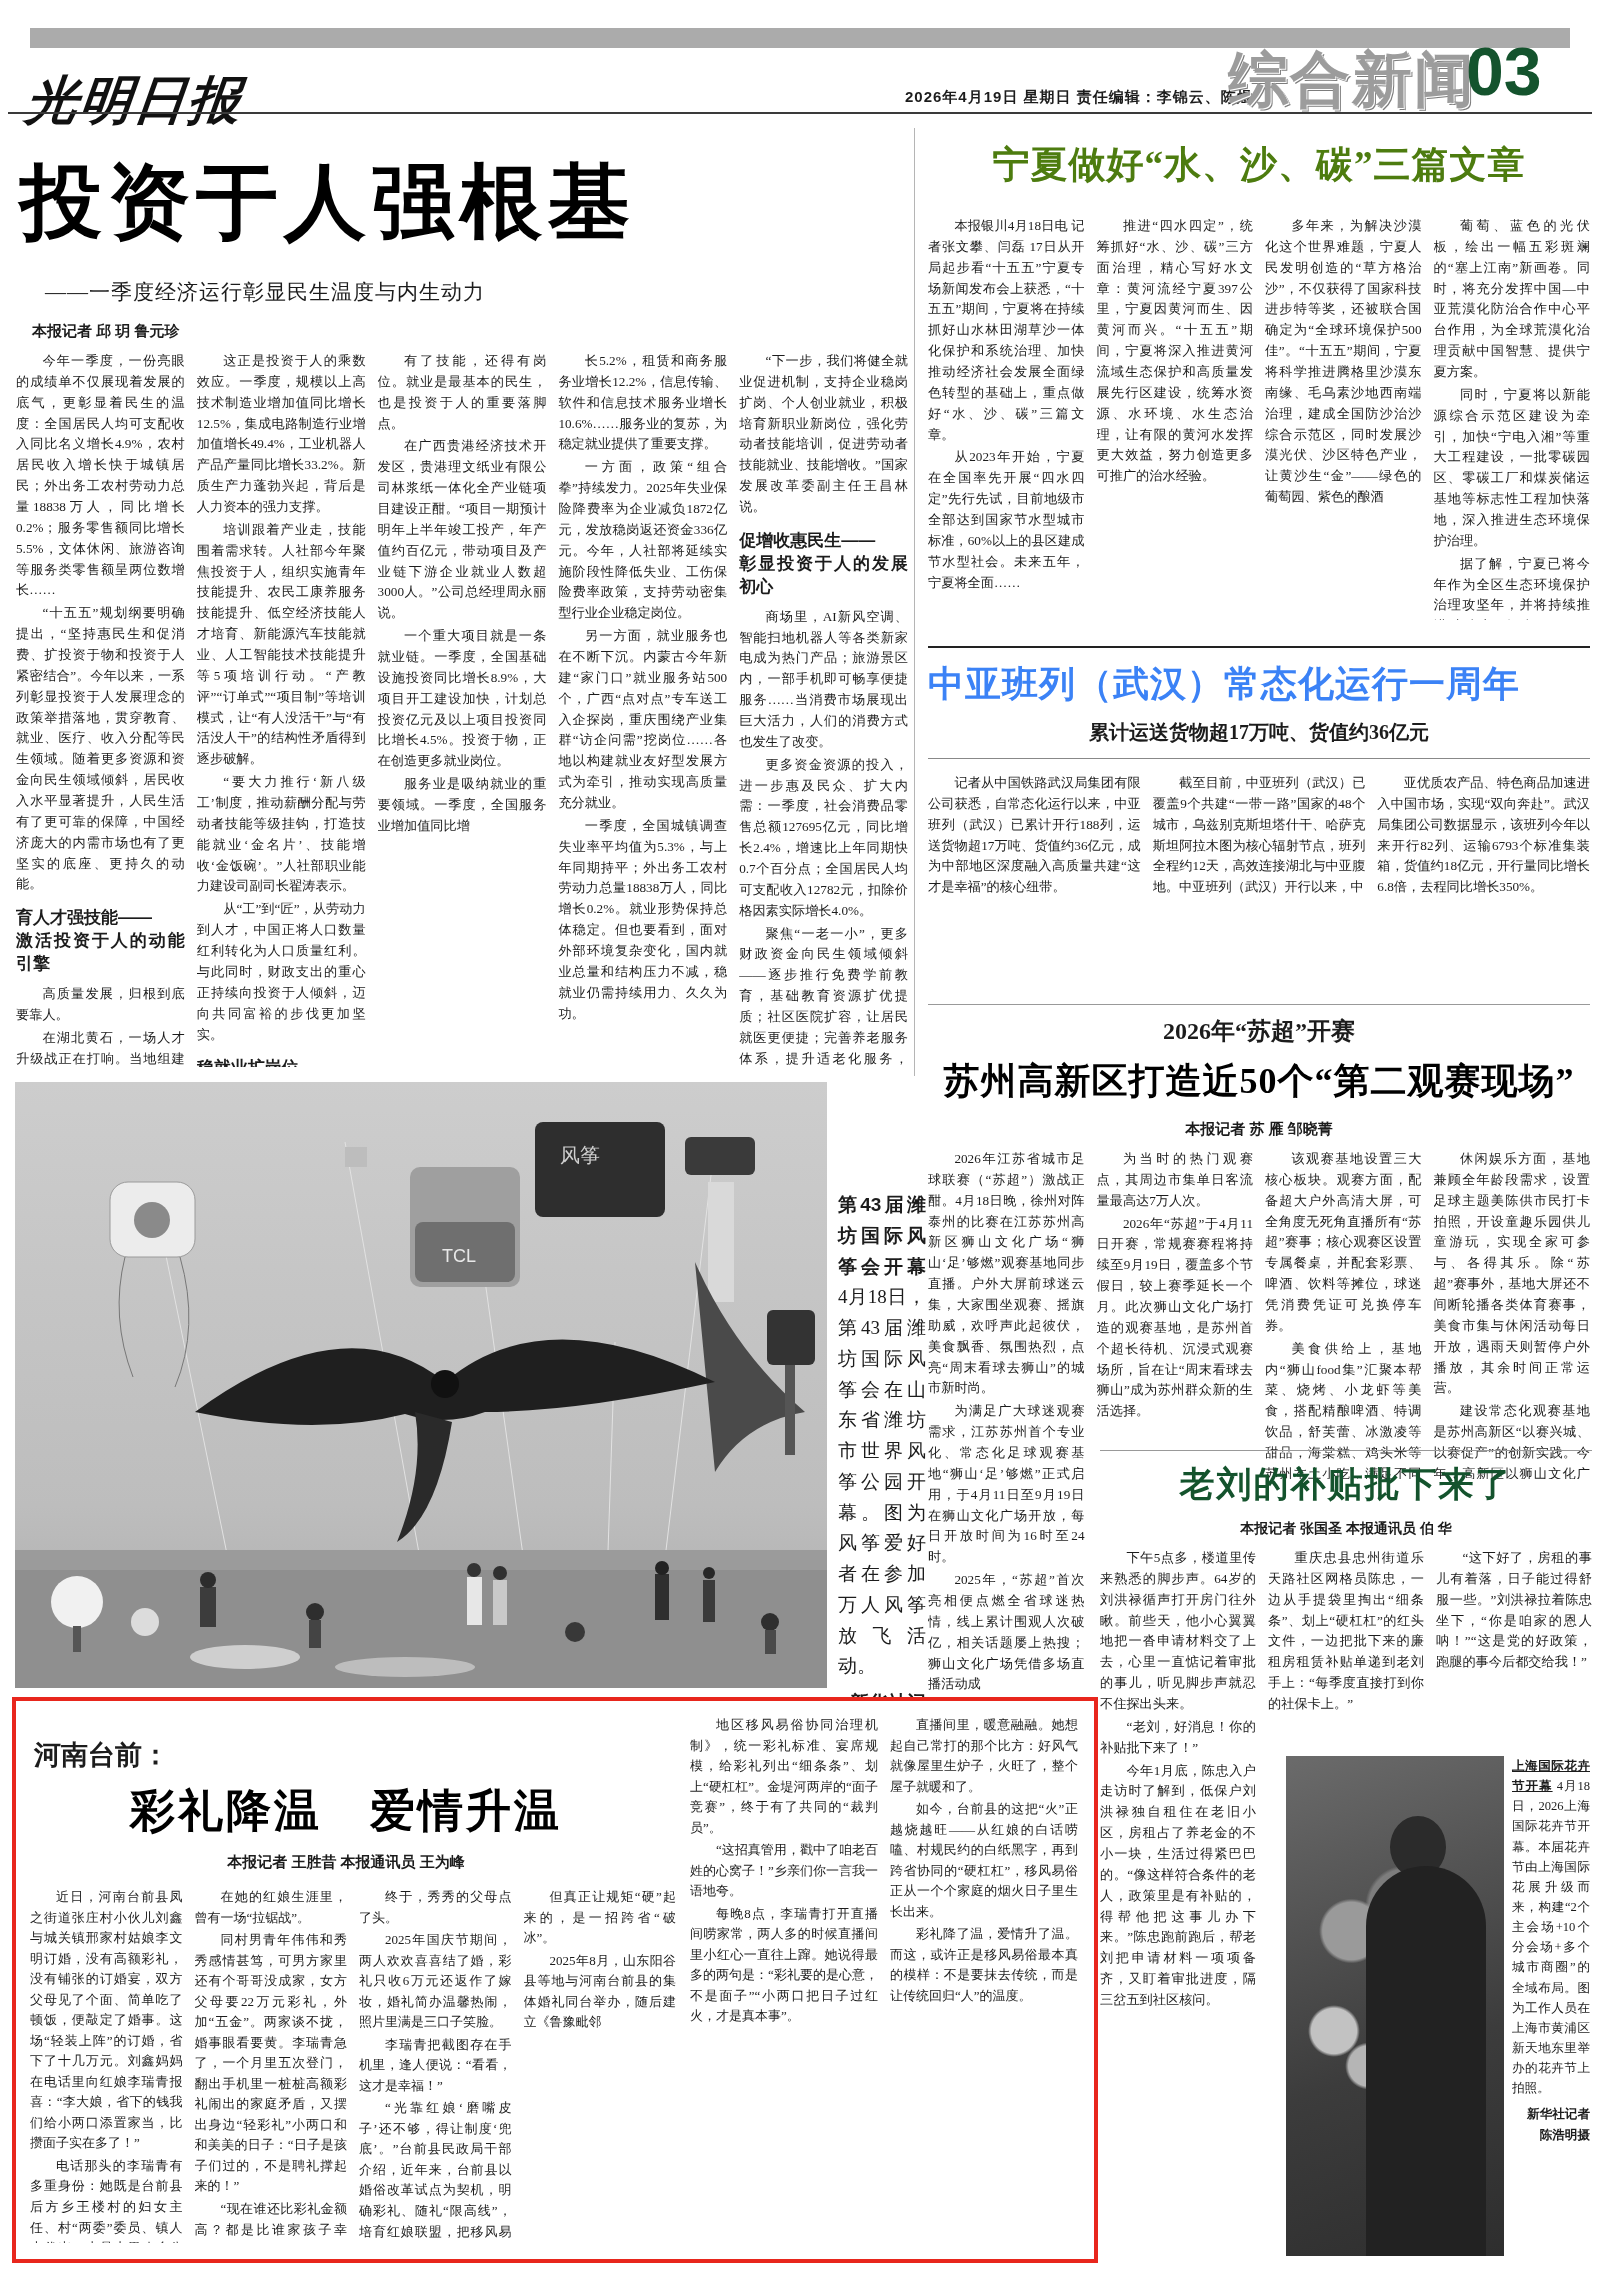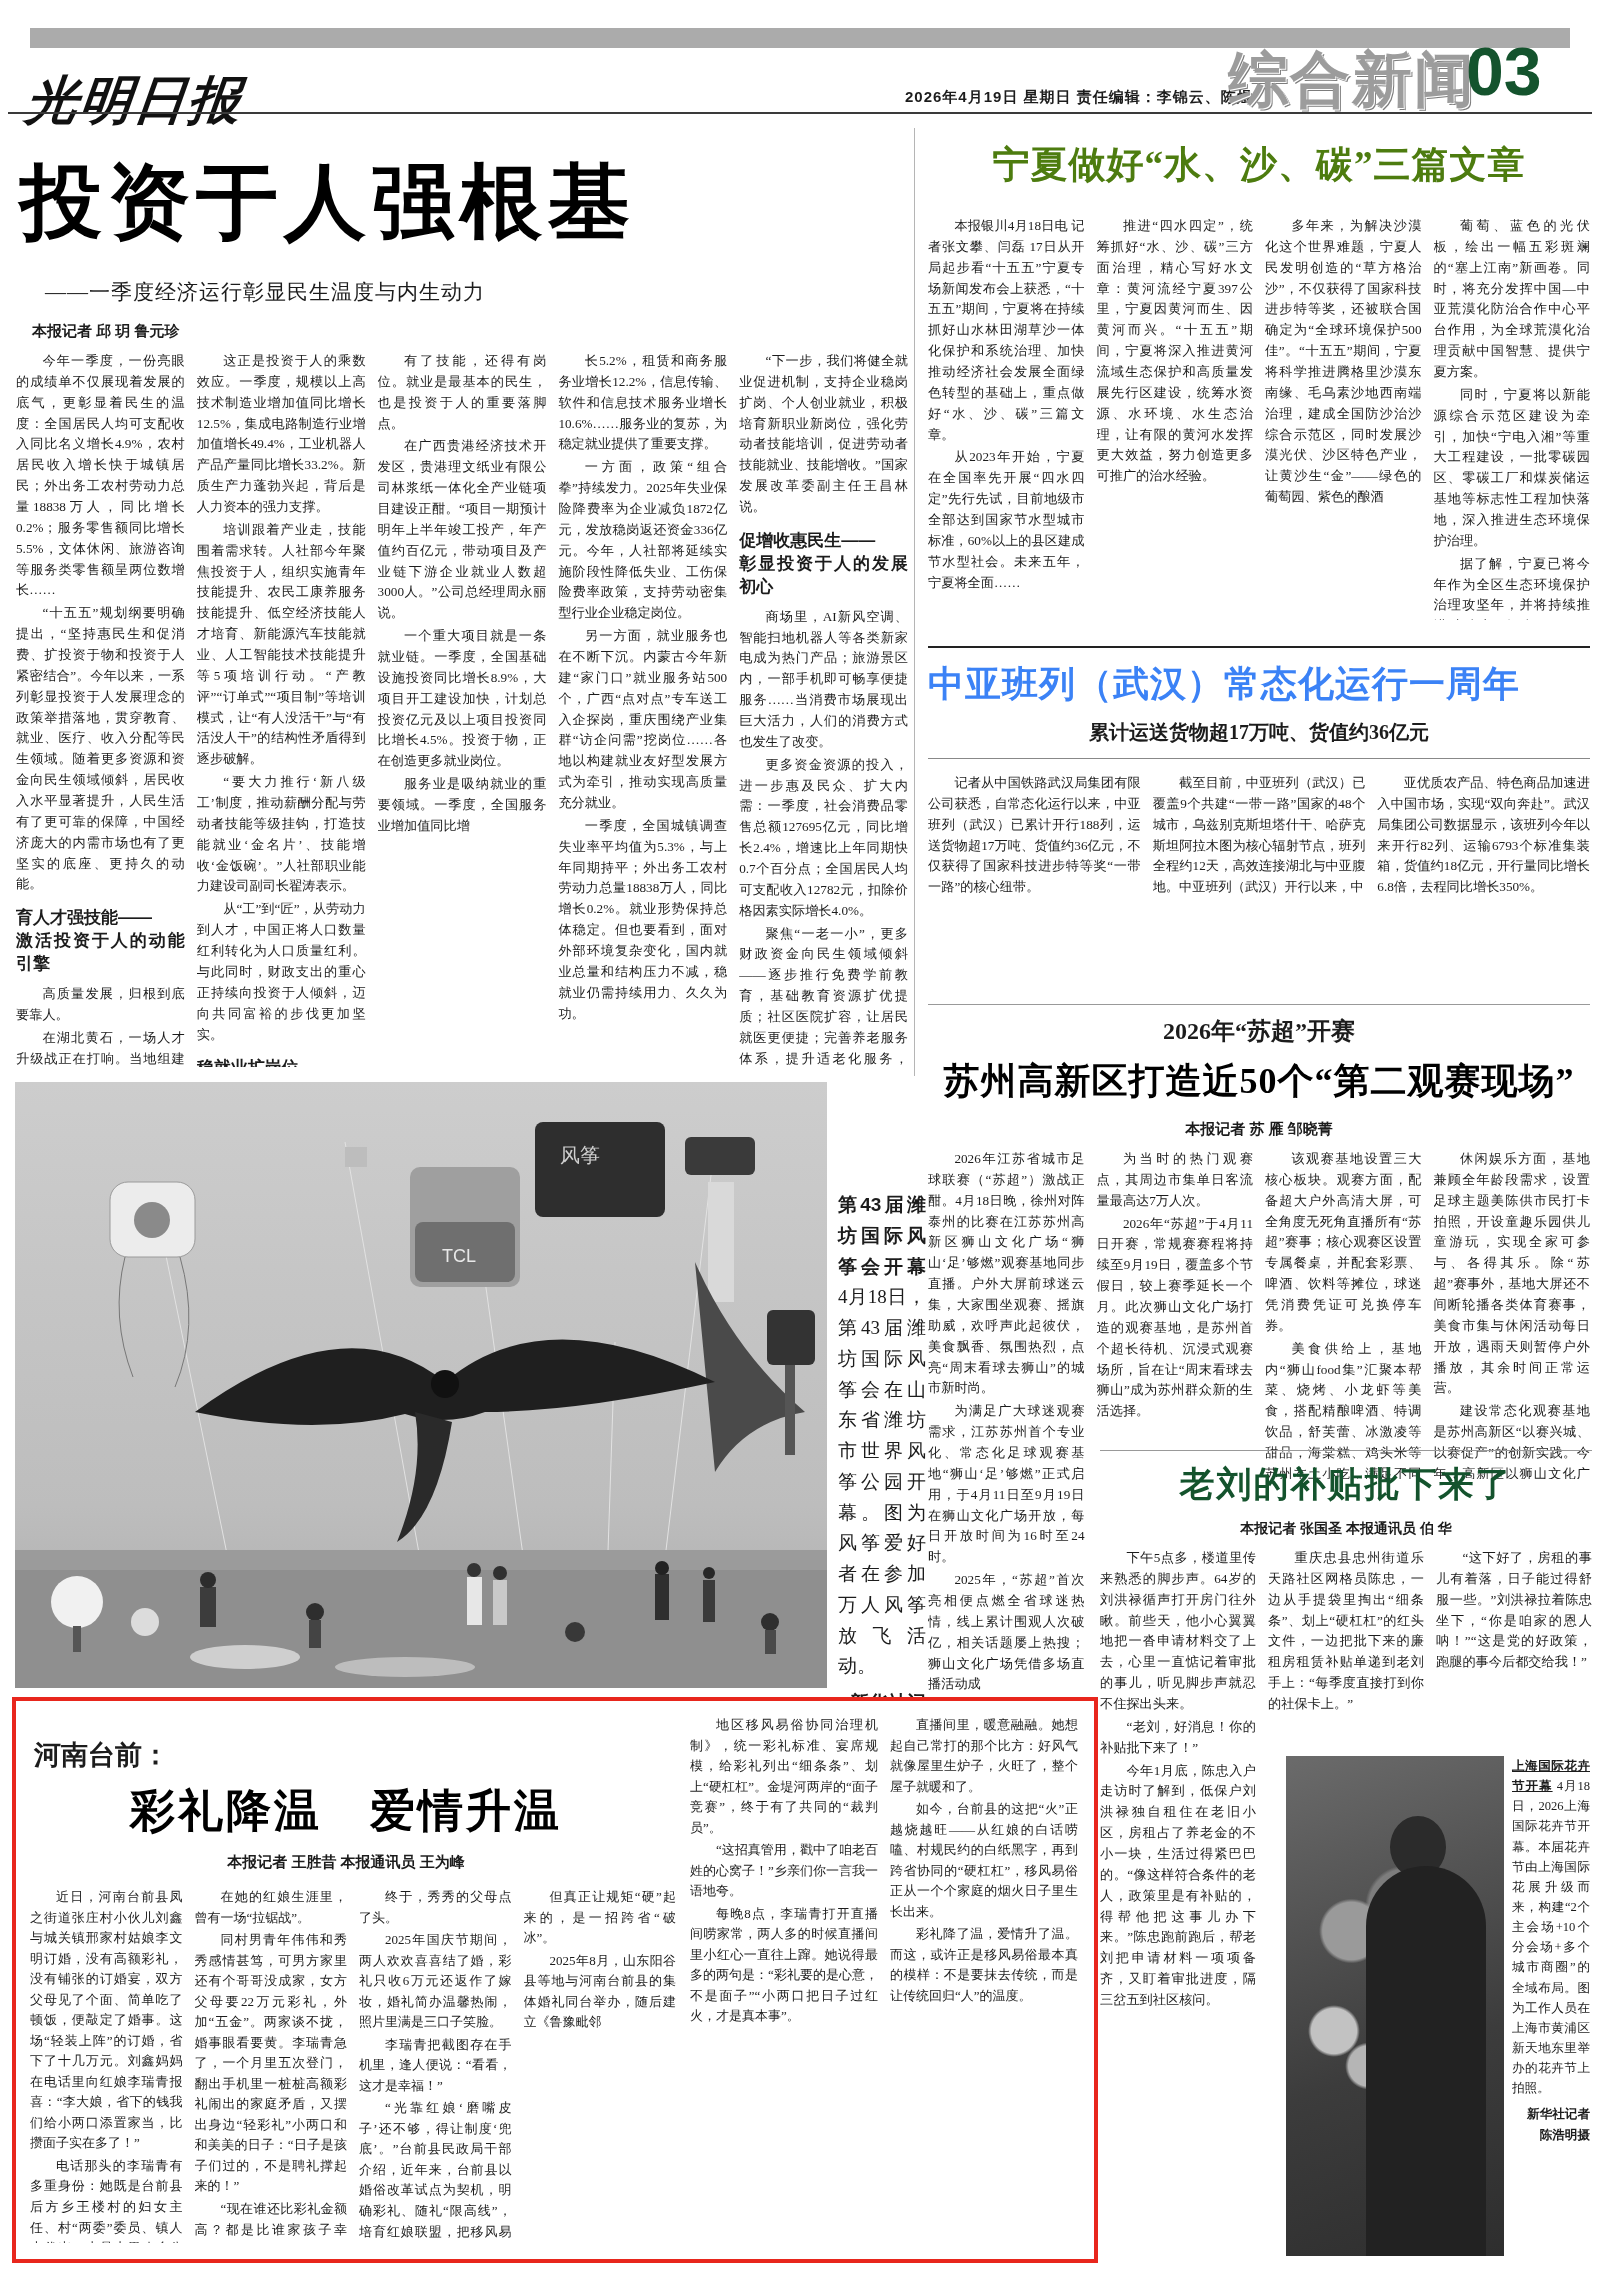--- a/index.html
+++ b/index.html
@@ -170,21 +170,21 @@
       </div>
   </div>
 
   <div class="zhongya">
     <div class="zy-head">
       <div class="zy-h1">中亚班列（武汉）常态化运行一周年</div>
       <div class="zy-sub">累计运送货物超17万吨、货值约36亿元</div>
     </div>
     <div class="zy-body cols">
         <div class="tcol">
-          <p>记者从中国铁路武汉局集团有限公司获悉，自常态化运行以来，中亚班列（武汉）已累计开行188列，运送货物超17万吨、货值约36亿元，不仅获得了国家科技进步特等奖“一带一路”的核心纽带。</p>
+          <p>记者从中国铁路武汉局集团有限公司获悉，自常态化运行以来，中亚班列（武汉）已累计开行188列，运送货物超17万吨、货值约36亿元，成为中部地区深度融入高质量共建“这才是幸福”的核心纽带。</p>
         </div>
         <div class="tcol">
           <p>截至目前，中亚班列（武汉）已覆盖9个共建“一带一路”国家的48个城市，乌兹别克斯坦塔什干、哈萨克斯坦阿拉木图为核心辐射节点，班列全程约12天，高效连接湖北与中亚腹地。中亚班列（武汉）开行以来，中</p>
         </div>
         <div class="tcol">
           <p>亚优质农产品、特色商品加速进入中国市场，实现“双向奔赴”。武汉局集团公司数据显示，该班列今年以来开行82列、运输6793个标准集装箱，货值约18亿元，开行量同比增长6.8倍，去程同比增长350%。</p>
         </div>
       </div>
   </div>
 

